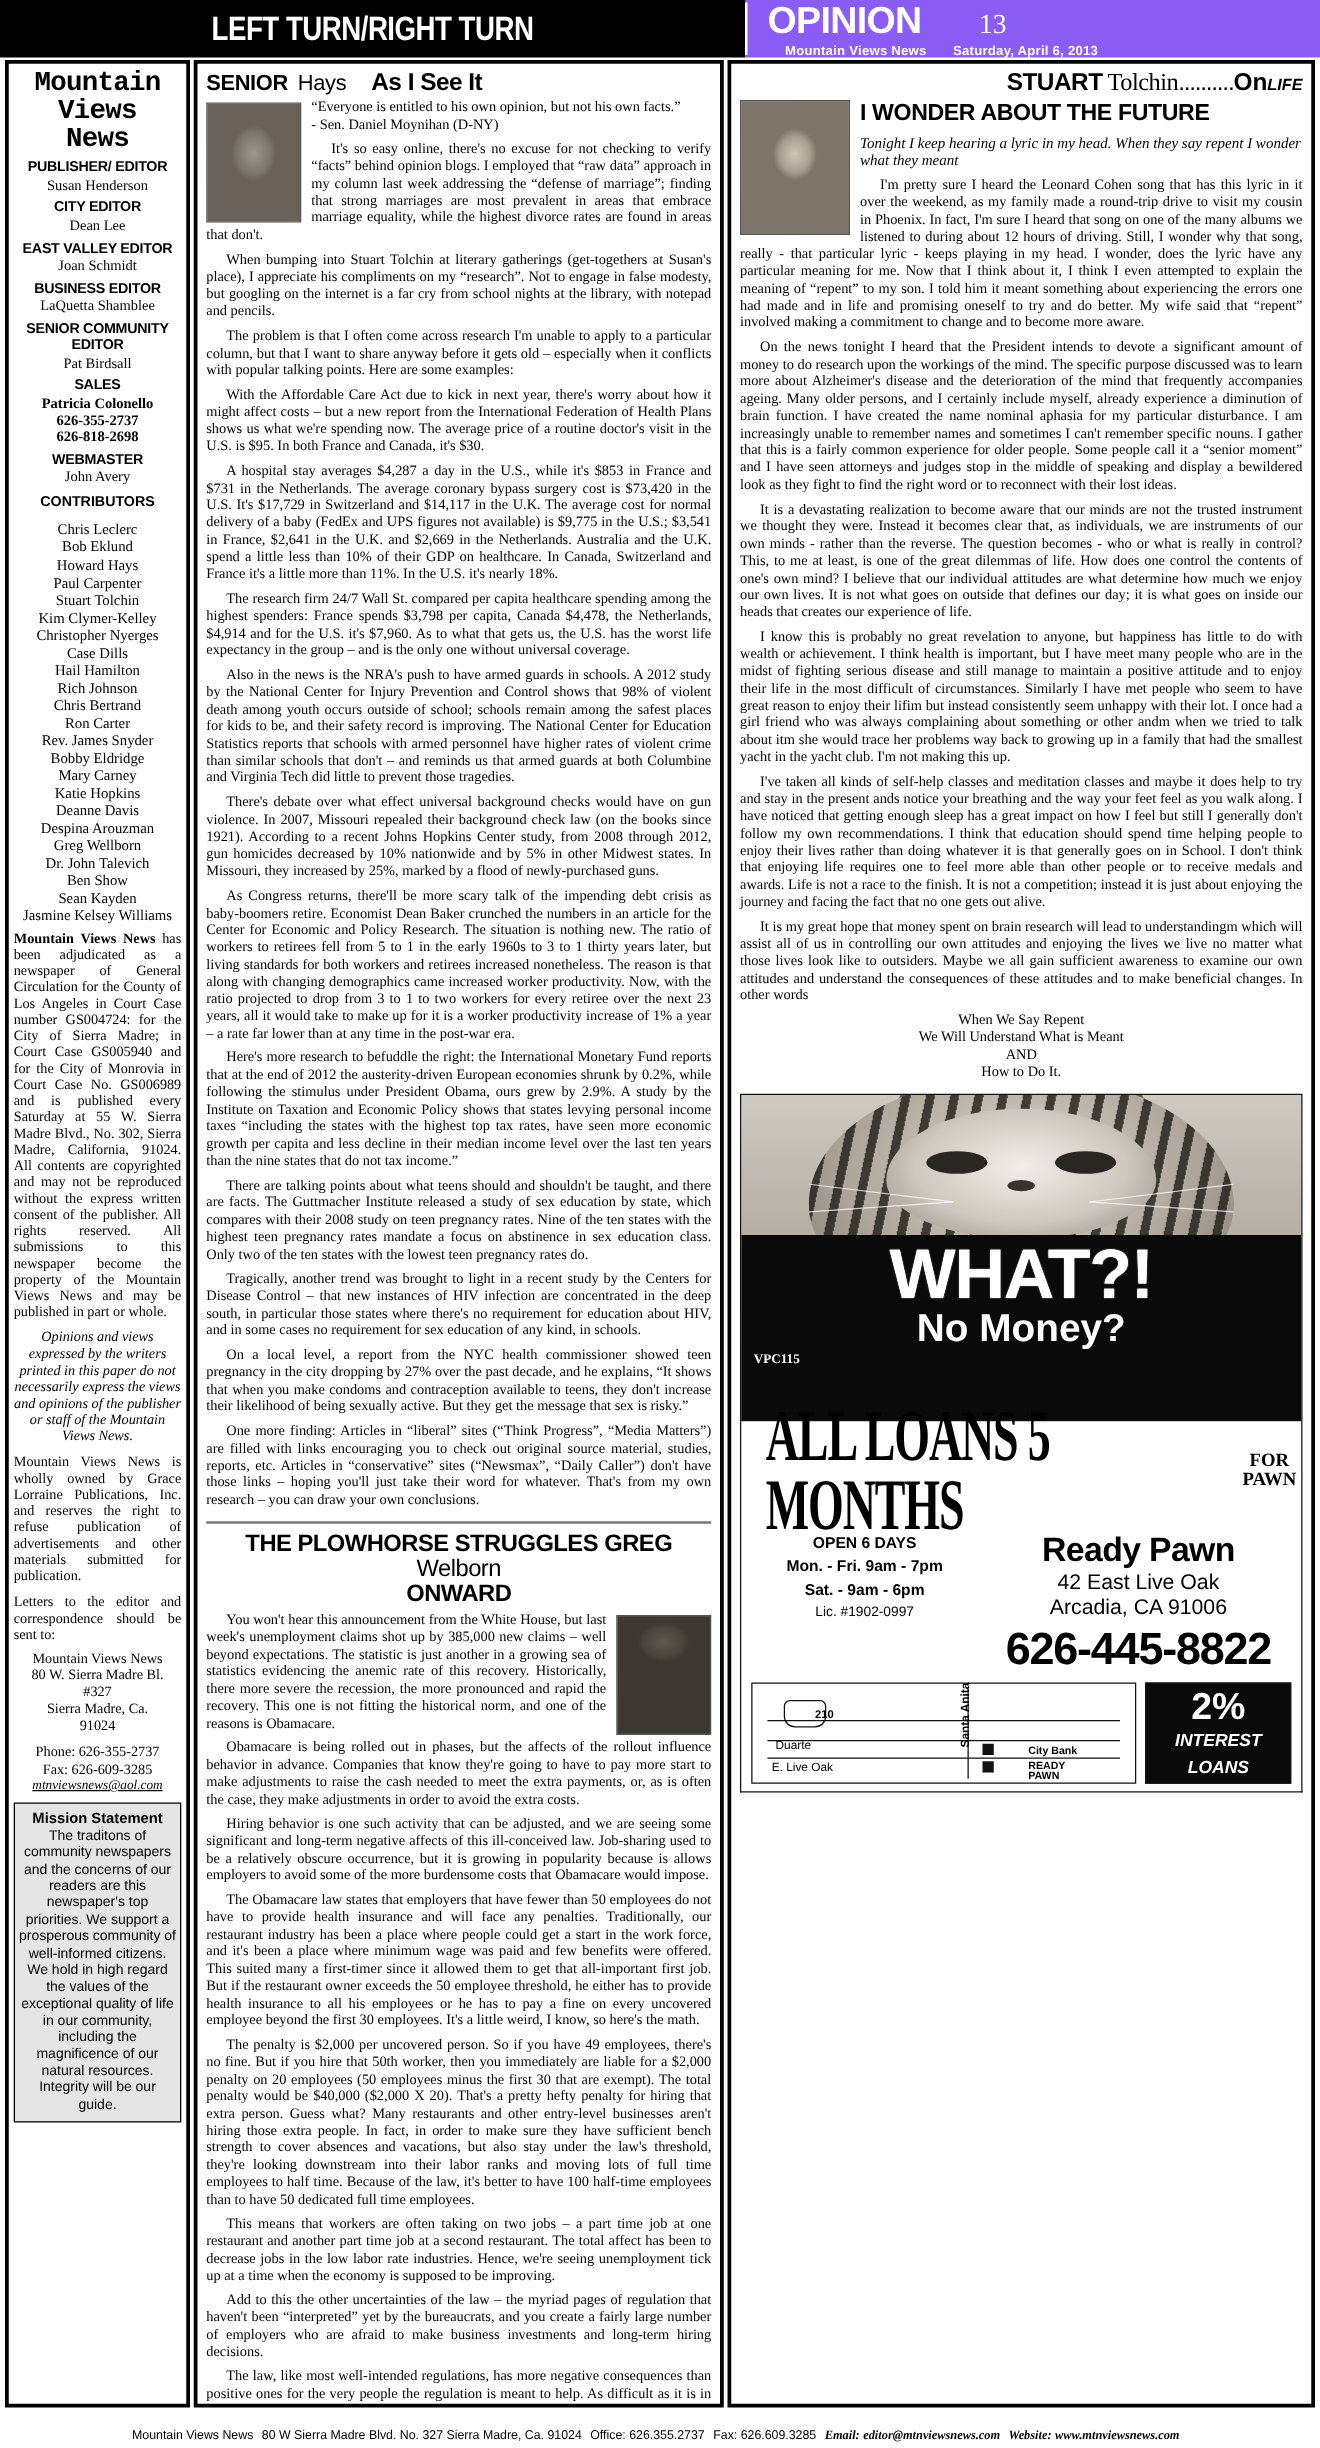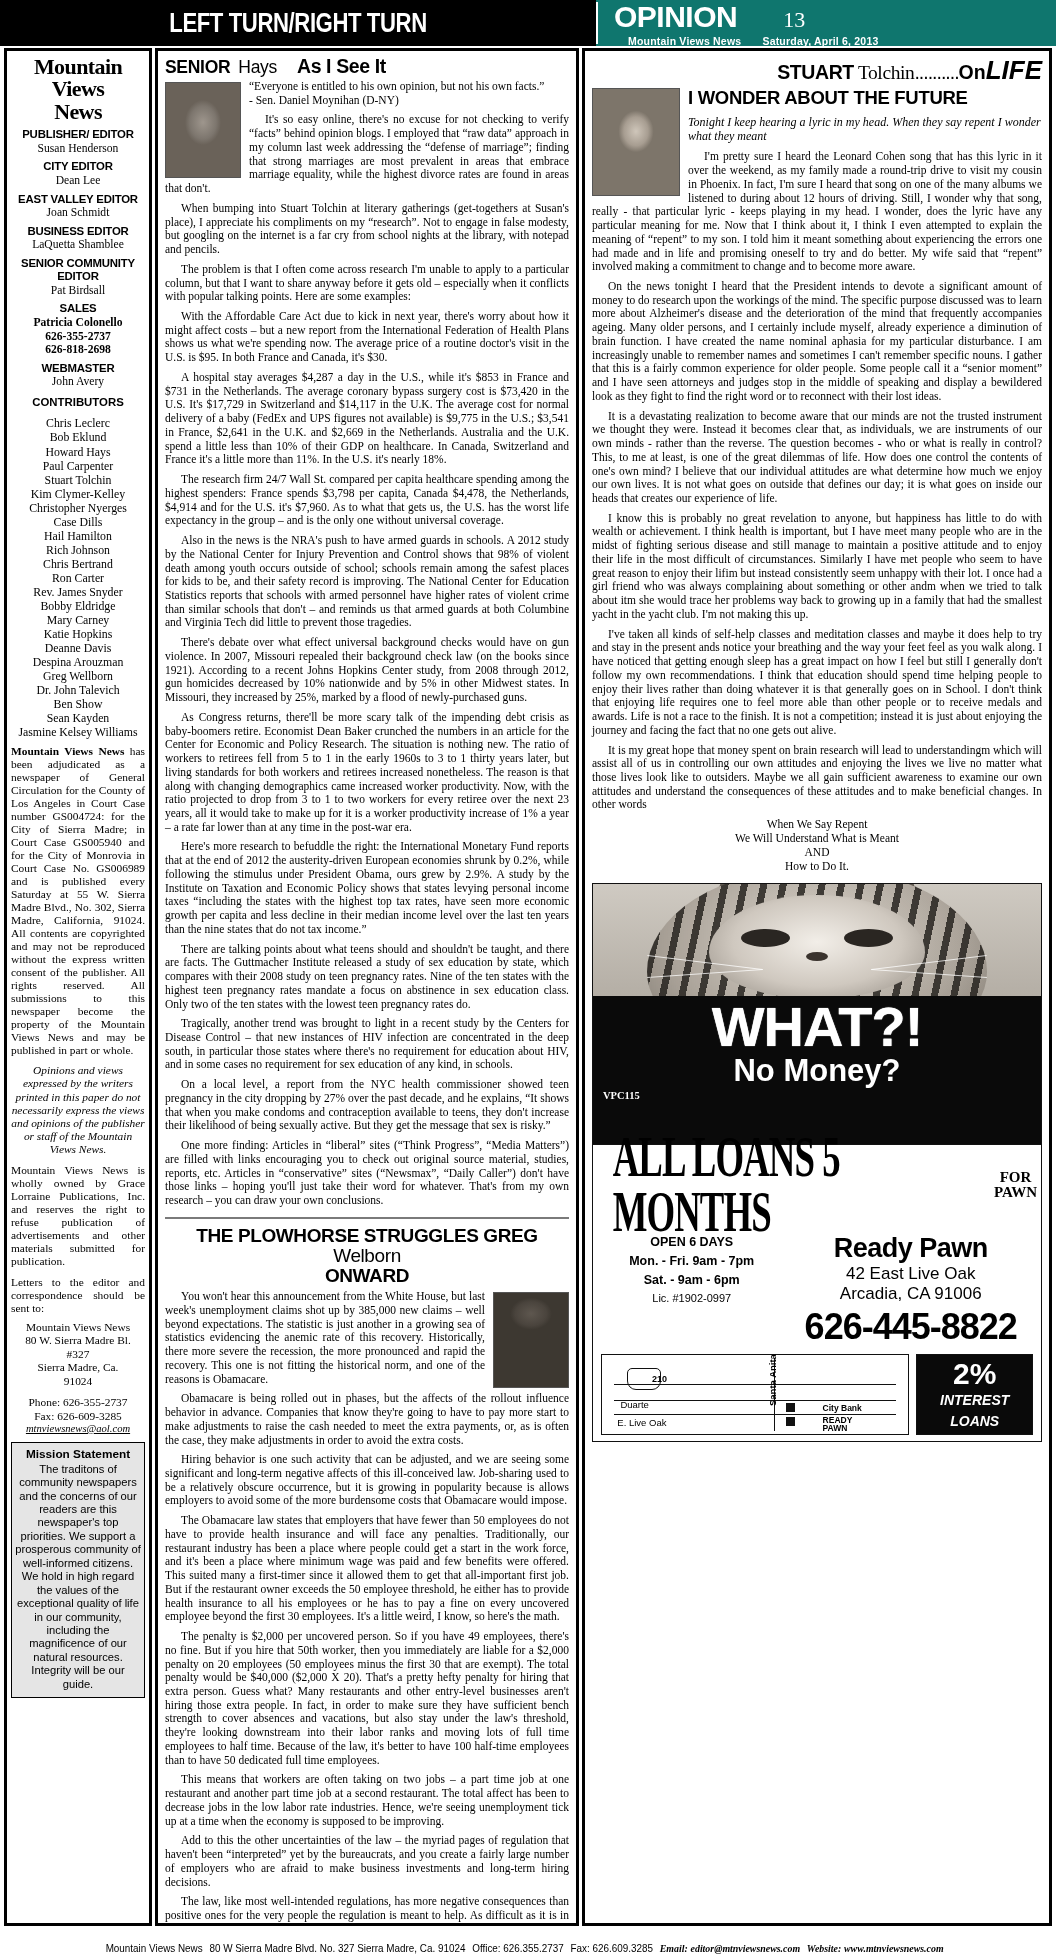--- a/index.html
+++ b/index.html
@@ -18,21 +18,21 @@
   .banner-left {
     background:#000; color:#fff;
     flex: 0 0 596px;
     display:flex; align-items:center; justify-content:center;
     font-family:"Liberation Sans", sans-serif;
     font-weight:bold; font-size:27px; letter-spacing:-0.5px;
     transform:scaleX(0.82); transform-origin:center;
   }
   .banner-left-wrap { flex:0 0 596px; background:#000; display:flex; align-items:center; justify-content:center; }
   .banner-right-wrap {
-    flex:1; background:#0f766e; color:#fff; position:relative;
+    flex:1; background:#8b5cf6; color:#fff; position:relative;
     display:flex; flex-direction:column; justify-content:center;
   }
   .banner-right-top { display:flex; align-items:baseline; padding-left:18px; }
   .op-title {
     font-family:"Liberation Sans", sans-serif; font-weight:bold;
     font-size:30px; letter-spacing:-0.5px;
   }
   .op-page { font-family:"Liberation Serif", serif; font-size:22px; margin-left:46px; }
   .banner-right-sub {
     font-family:"Liberation Sans", sans-serif; font-size:10.5px; font-weight:bold;
@@ -50,21 +50,21 @@
     border:3px solid #000;
     margin:2px 0 0 4px;
     padding:5px 4px 4px 4px;
     text-align:center;
     font-size:10.3px;
     line-height:1.18;
     height:1878px;
     overflow:hidden;
   }
   .mh-logo {
-    font-family:Liberation Serif, serif;
+    font-family:Liberation Mono, monospace;
     font-weight:bold; font-size:22px; line-height:1.02;
     letter-spacing:-0.6px; margin-bottom:3px;
   }
   .mh-role {
     font-family:"Liberation Sans", sans-serif;
     font-weight:bold; font-size:11.4px; letter-spacing:-0.2px;
     margin-top:5px;
   }
   .mh-name { font-family:"Liberation Serif", serif; font-size:11.6px; }
   .mh-name.b { font-weight:bold; }
@@ -152,21 +152,21 @@
     margin:2px 4px 0 3px;
     padding:4px 7px 4px 7px;
     height:1878px;
     overflow:hidden;
   }
   .stuart-row { display:flex; align-items:baseline; justify-content:flex-end; }
   .st-first { font-family:"Liberation Sans", sans-serif; font-weight:bold; font-size:19.5px; letter-spacing:-0.4px;}
   .st-last { font-family:Liberation Serif, serif; font-size:19.5px; letter-spacing:-0.4px;}
   .st-dots { font-family:"Liberation Sans", sans-serif; font-size:19.5px; letter-spacing:-1px;}
   .st-on { font-family:"Liberation Sans", sans-serif; font-weight:bold; font-size:19.5px; }
-  .st-life { font-family:"Liberation Sans", sans-serif; font-weight:bold; font-style:italic; font-size:26px; }
+  .st-life { font-family:"Liberation Sans", sans-serif; font-weight:bold; font-style:italic; font-size:13px; }
   .st-headline {
     font-family:"Liberation Sans", sans-serif; font-weight:bold;
     font-size:18.5px; line-height:1.06; margin:2px 0 7px 0; letter-spacing:-0.3px;
   }
   .st-lyric { font-style:italic; font-size:12px; line-height:1.2; margin:0 0 7px 0; }
 
   
   .ad-wrap { margin-top:10px; }
   .ad-cat {
     position:relative; width:100%; height:262px; overflow:hidden;

